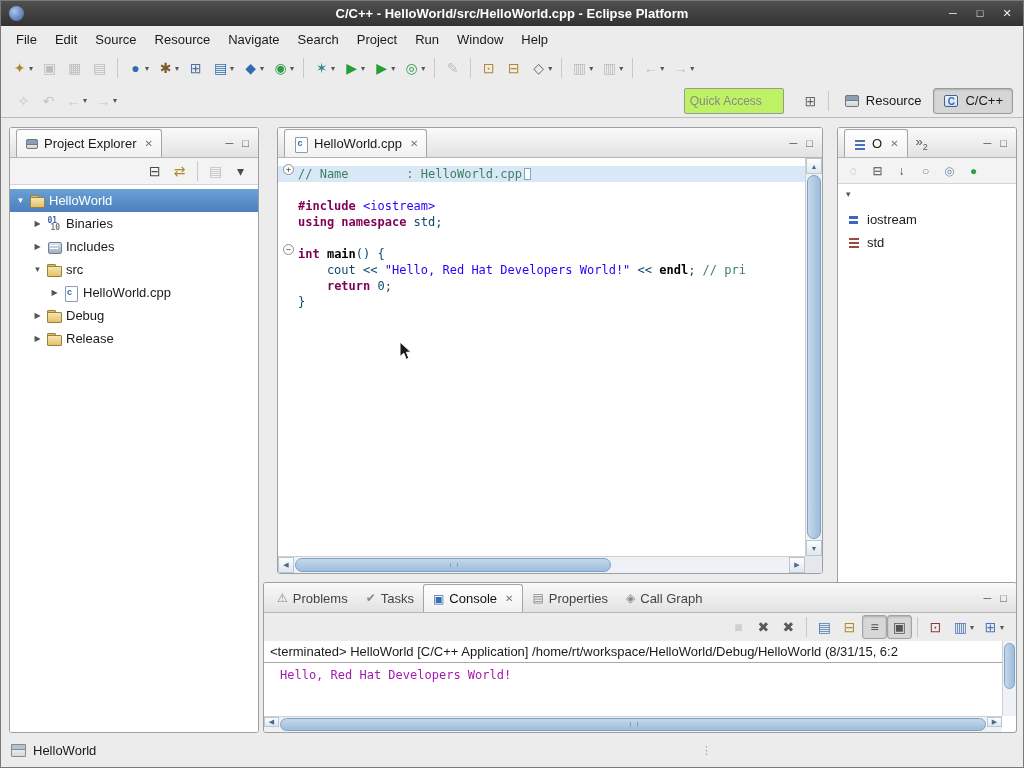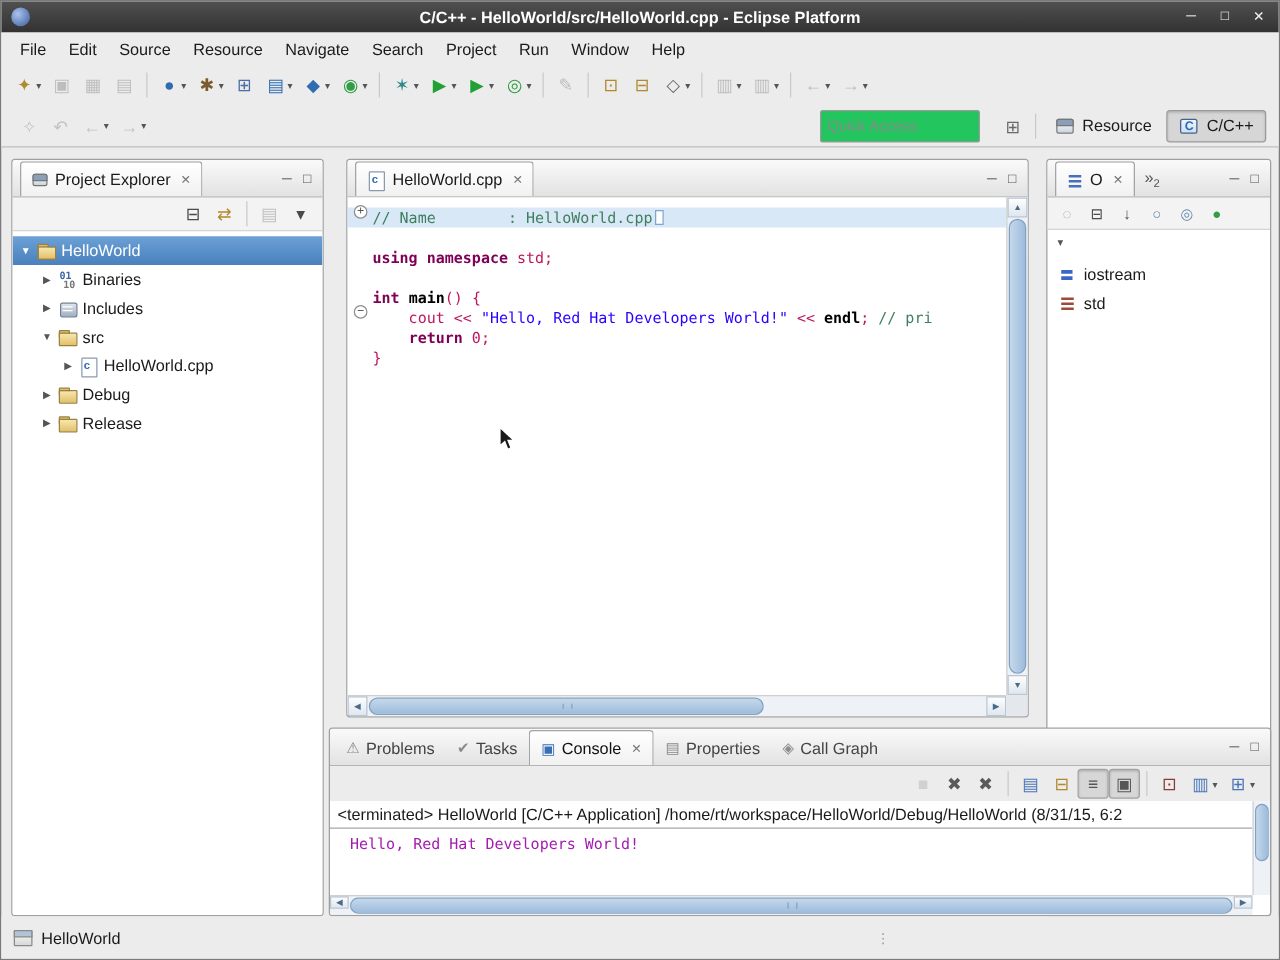--- a/index.html
+++ b/index.html
@@ -20,21 +20,21 @@
   
   .toolbar-main{position:absolute;top:51px;left:0;right:0;height:32px;display:flex;align-items:center;padding:0 6px;background:#ececec}
   .toolbar-nav{position:absolute;top:83px;left:0;right:0;height:34px;display:flex;align-items:center;padding:0 10px;background:#ececec;border-bottom:1px solid #bdbdbd}
   .tbtn{height:24px;display:inline-flex;align-items:center;padding:0 3px;border-radius:3px;border:1px solid transparent}
   .tbtn .glyph{width:17px;height:17px;display:flex;align-items:center;justify-content:center;font-size:14px}
   .tbtn.disabled .glyph{opacity:.5}
   .tbtn.pressed{background:#d7d7d7;border-color:#a3a3a3;box-shadow:inset 0 1px 2px rgba(0,0,0,.2)}
   .dd-arrow{font-size:8px;color:#555;margin-left:1px}
   .tsep{display:inline-block;width:1px;height:20px;background:#c9c9c9;margin:0 5px;vertical-align:middle}
   .navicons{display:flex;align-items:center}
-  .qa-input{width:128px;height:22px;border:1px solid #999;border-radius:2px;background:#22c55e;padding:12px 5px;font:12px "Liberation Sans",sans-serif;color:#555;margin-left:auto}
+  .qa-input{width:100px;height:22px;border:1px solid #999;border-radius:2px;background:#bef264;padding:12px 5px;font:12px "Liberation Sans",sans-serif;color:#555;margin-left:auto}
   .qa-input::placeholder{color:#8a8a8a}
   .persp-bar{display:flex;align-items:center;gap:2px}
   .persp-btn{display:flex;align-items:center;gap:6px;height:26px;padding:0 9px;border-radius:3px;border:1px solid transparent}
   .persp-btn.active{background:#d6d6d6;border-color:#9a9a9a;box-shadow:inset 0 1px 2px rgba(0,0,0,.2)}
   .picon{width:16px;height:16px;position:relative;flex:none}
   .picon-resource::before{content:"";position:absolute;left:1px;right:1px;top:2px;bottom:2px;border:1px solid #777;background:linear-gradient(#fdfdfd,#ccd6e0);border-radius:2px}
   .picon-resource::after{content:"";position:absolute;left:1px;right:1px;top:2px;height:4px;background:#8aa0b8;border:1px solid #777;border-radius:2px 2px 0 0}
   .picon-cpp::before{content:"";position:absolute;left:1px;right:1px;top:2px;bottom:2px;border:1px solid #46628a;background:linear-gradient(#eef4fb,#cfe0f2);border-radius:2px}
   .cpp-letter{position:absolute;left:0;right:0;top:2px;bottom:0;display:flex;align-items:center;justify-content:center;font:bold 10px "Liberation Sans",sans-serif;color:#2f6db3}
 
@@ -72,21 +72,21 @@
   .ticon-cppfile::before{content:"";position:absolute;left:2px;top:1px;width:11px;height:14px;background:#fff;border:1px solid #8a9ab0;border-radius:1px}
   .ticon-cppfile::after{content:"c";position:absolute;left:0;right:2px;top:2px;text-align:center;font:bold 9px "Liberation Sans",sans-serif;color:#2f6db3}
 
   
   .editor-body{position:absolute;top:30px;left:0;right:0;bottom:0;background:#fff}
   .ed-gutter{position:absolute;left:0;top:0;bottom:17px;width:18px;z-index:3}
   .fold-marker{position:absolute;left:5px;width:11px;height:11px;border:1px solid #8f8f8f;border-radius:50%;background:#fff;color:#555;font:9px/9px "DejaVu Sans Mono",monospace;text-align:center}
   .ed-code{position:absolute;left:0;top:0;right:17px;bottom:17px;overflow:hidden;font:12px/16px "DejaVu Sans Mono",monospace;padding-top:8px}
   .code-line{height:16px;white-space:pre;padding-left:20px}
   .code-line.hl{background:var(--editor-line-highlight,#d9e8f7)}
-  .tok-plain{color:#be185d}
+  .tok-plain{color:#0c4a6e}
   .tok-bold{color:#000;font-weight:bold}
   .tok-keyword{color:var(--syntax-keyword,#7f0055);font-weight:bold}
   .tok-string{color:var(--syntax-string,#2a00ff)}
   .tok-comment{color:var(--syntax-comment,#3f7f5f)}
   .fold-box{display:inline-block;width:7px;height:12px;border:1px solid #7ea6cc;vertical-align:-2px;margin-left:2px;background:#fdfefe}
 
   
   .vscroll{position:absolute;right:0;top:0;bottom:17px;width:17px;background:#eef1f5;border-left:1px solid #cfcfcf}
   .hscroll{position:absolute;left:0;right:17px;bottom:0;height:17px;background:#eef1f5;border-top:1px solid #cfcfcf}
   .sb-btn{position:absolute;display:flex;align-items:center;justify-content:center;font-size:7px;color:#4a6a8a;background:linear-gradient(#fdfdfd,#dfe7ef);border:1px solid #b9c6d4}
@@ -378,20 +378,21 @@
     </span>
     <span class="hdr-controls">
       <span class="hdr-btn">─</span>
       <span class="hdr-btn">□</span>
     </span>
   </div>
   <div class="editor-body">
     <div class="ed-code" id="ed-code">
         <div class="code-line hl"><span class="tok-comment">// Name        : HelloWorld.cpp</span><span class="fold-box"></span></div>
         <div class="code-line"></div>
+        <div class="code-line"><span class="tok-keyword">#include</span><span class="tok-plain"> </span><span class="tok-string">&lt;iostream&gt;</span></div>
         <div class="code-line"><span class="tok-keyword">using</span><span class="tok-plain"> </span><span class="tok-keyword">namespace</span><span class="tok-plain"> std;</span></div>
         <div class="code-line"></div>
         <div class="code-line"><span class="tok-keyword">int</span><span class="tok-plain"> </span><span class="tok-bold">main</span><span class="tok-plain">() {</span></div>
         <div class="code-line"><span class="tok-plain">    cout &lt;&lt; </span><span class="tok-string">"Hello, Red Hat Developers World!"</span><span class="tok-plain"> &lt;&lt; </span><span class="tok-bold">endl</span><span class="tok-plain">; </span><span class="tok-comment">// pri</span></div>
         <div class="code-line"><span class="tok-plain">    </span><span class="tok-keyword">return</span><span class="tok-plain"> 0;</span></div>
         <div class="code-line"><span class="tok-plain">}</span></div>
       </div>
     <div class="ed-gutter" id="ed-gutter">
         <div class="fold-marker" style="top: 6px;">+</div>
         <div class="fold-marker" style="top: 86px;">−</div>

